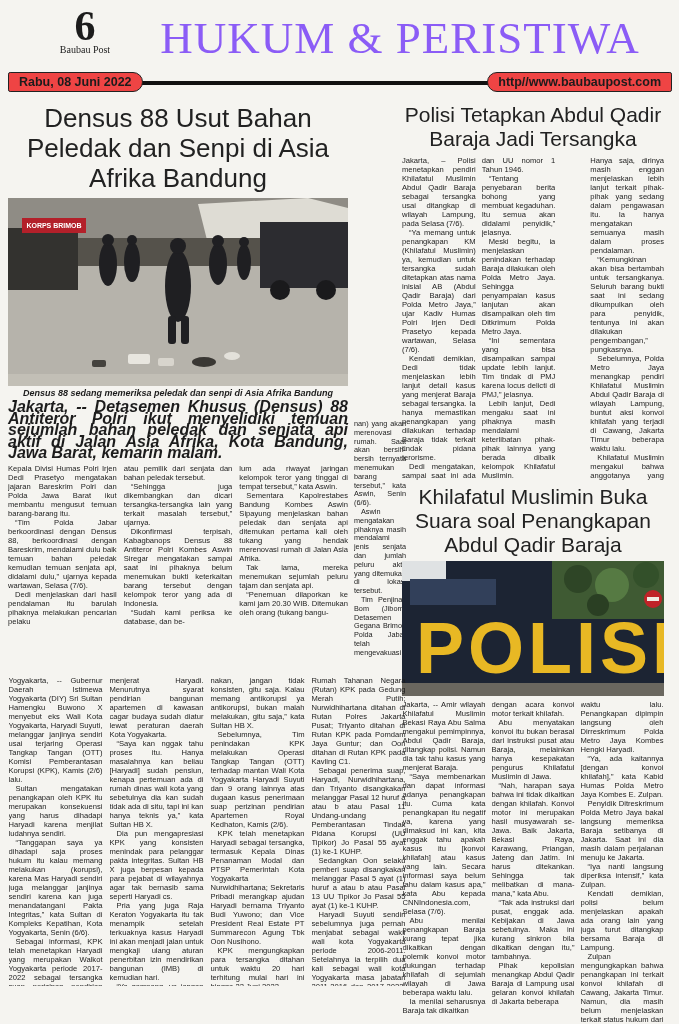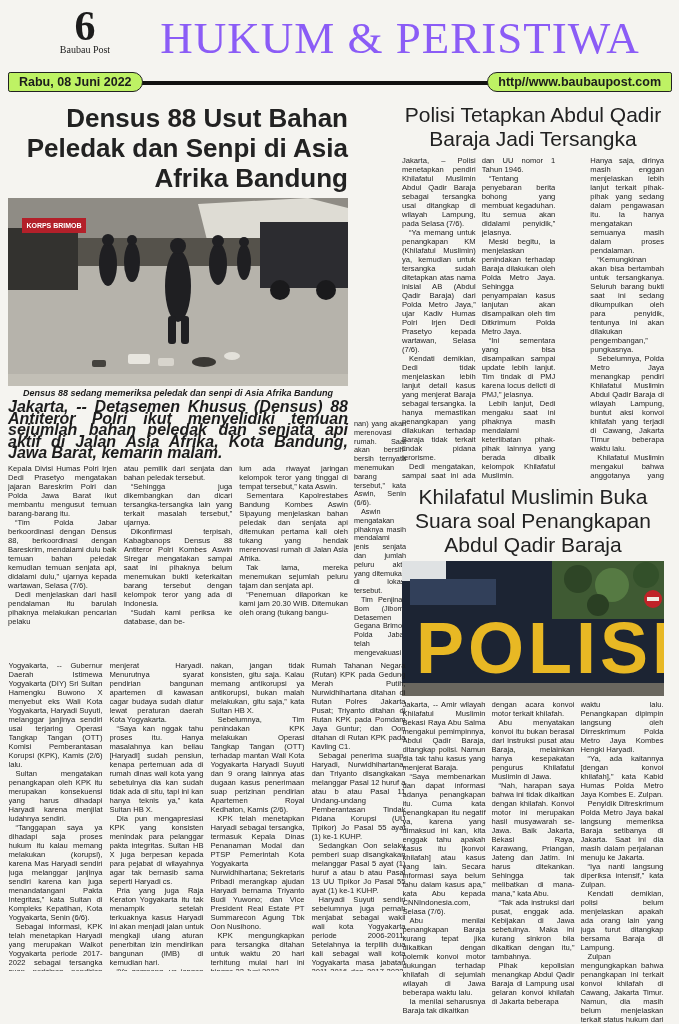--- a/index.html
+++ b/index.html
@@ -11,35 +11,35 @@
   
   .pageno { position:absolute; left:30px; top:4px; width:110px; text-align:center;
             font-family:"Liberation Serif", serif; }
   .pageno .num { font-size:42px; font-weight:bold; line-height:44px; }
   .pageno .brand { font-size:10px; font-weight:normal; margin-top:-4px; }
   .masthead { position:absolute; left:130px; top:12px; width:540px; text-align:center;
               font-family:"Liberation Serif", serif; font-size:45px; letter-spacing:1px;
               color:#8b5cf6; }
   .rulewrap { position:absolute; left:0; top:72px; width:679px; height:24px; }
   .thickline { position:absolute; left:100px; top:9px; width:470px; height:4px; background:#111; }
-  .tab { position:absolute; top:0; height:18px; background:#bef264; border:1.5px solid #222;
+  .tab { position:absolute; top:0; height:18px; background:#ef4444; border:1.5px solid #222;
          font-size:12.5px; font-weight:bold; line-height:18px; padding:0 10px; }
   .tab.left  { left:8px;  border-radius:3px 14px 14px 3px; }
   .tab.right { right:7px; border-radius:14px 3px 3px 14px; }
   
   .headline { text-align:center; color:#222; }
   .cols { display:flex;justify-content:center; }
   .col { font-size:7.6px; line-height:9px; text-align:justify; overflow:hidden; }
   .col p { margin:0; text-indent:7px; }
   .col p:first-child { text-indent:0; }
   
   .art-densus { position:absolute; left:8px; top:103px; width:398px; height:556px; display:flex; }
   .densus-main { width:340px; }
   .densus-side { width:52px; margin-left:6px; }
-  .art-densus .headline { font-size:26px; line-height:30px; font-weight:bold;text-align:right; }
+  .art-densus .headline { font-size:26px; line-height:30px; font-weight:normal; }
   .photo1 { margin-top:5px; width:340px; height:188px; display:block; }
   .caption { font-size:9px; font-weight:bold; font-style:italic; text-align:center; margin:2px 0 3px; }
   .lead { font-size:16px; line-height:11.5px; font-weight:bold; font-style:italic; text-align:justify; margin-bottom:5px; }
   .densus-cols { height:208px; }
   .densus-cols .col { width:109px; margin-right:7px; }
   .densus-cols .col:last-child { margin-right:0; }
   .side-col { margin-top:317px; height:239px; font-size:7.3px; line-height:8.8px; }
   
   .art-tersangka { position:absolute; left:402px; top:103px; width:262px; height:380px; }
   .art-tersangka .headline { font-size:21px; line-height:23.5px; font-weight:normal; }
@@ -49,21 +49,21 @@
   
   .art-khilafatul { position:absolute; left:402px; top:485px; width:262px; height:539px; }
   .art-khilafatul .headline { font-size:21px; line-height:24px; font-weight:normal; }
   .photo2 { margin-top:4px; width:262px; height:135px; display:block; }
   .khilafatul-cols { margin-top:4px; height:322px; }
   .khilafatul-cols .col { width:83px; margin-right:6px; }
   .khilafatul-cols .col:last-child { margin-right:0; }
   
   .art-sultan { position:absolute; left:8px; top:652px; width:398px; height:372px; }
   .art-sultan .headline { font-size:24px; line-height:27px; font-weight:normal; }
-  .sultan-cols { margin-top:9px; height:310px; }
+  .sultan-cols { margin-top:24px; height:310px; }
   .sultan-cols .col { width:94px; margin-right:7px; }
   .sultan-cols .col:last-child { margin-right:0; }
 </style>
 </head>
 <body>
 
 <div class="page">
 
   <div class="pageno">
     <div class="num">6</div>

